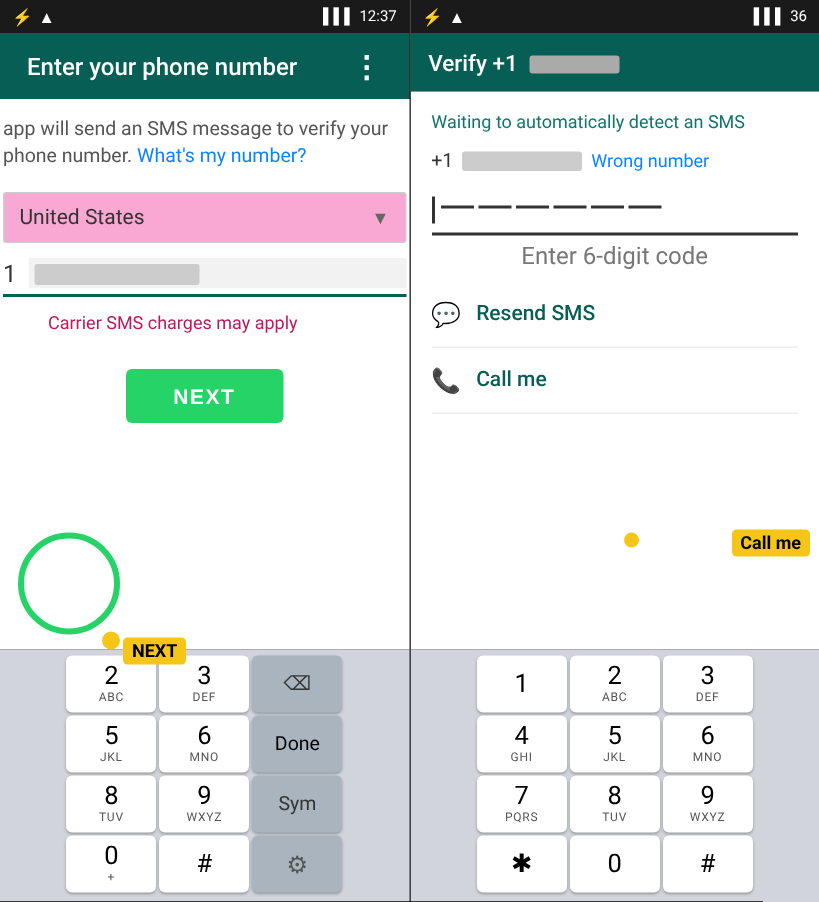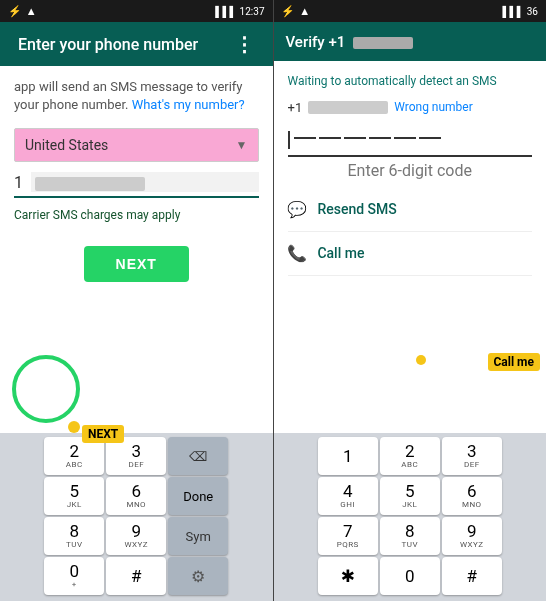--- a/index.html
+++ b/index.html
@@ -47,21 +47,21 @@
       font-size: 20px;
       font-weight: bold;
     }
 
     
     .content {
       background: #fff;
       flex: 1;
       display: flex;
       flex-direction: column;
-      padding: 12px 14px;
+      padding: 12px 2px;
     }
 
     .content-subtitle {
       font-size: 13px;
       color: #555;
       line-height: 1.4;
       margin-bottom: 14px;
     }
 
     .content-subtitle a {
@@ -113,22 +113,23 @@
       padding: 2px 4px;
       font-size: 14px;
       color: #999;
       border: none;
       outline: none;
       height: 20px;
     }
 
     .sms-note {
       font-size: 12px;
-      color: #14532d;
+      color: #be185d;
       margin-bottom: 16px;
+      margin-left: 30px;
     }
 
     
     .next-btn-container {
       display: flex;
       justify-content: center;
       margin-top: 8px;
     }
 
     .next-btn {

